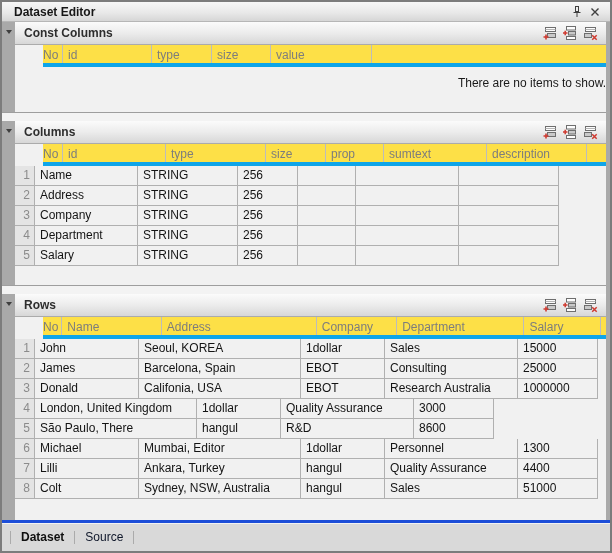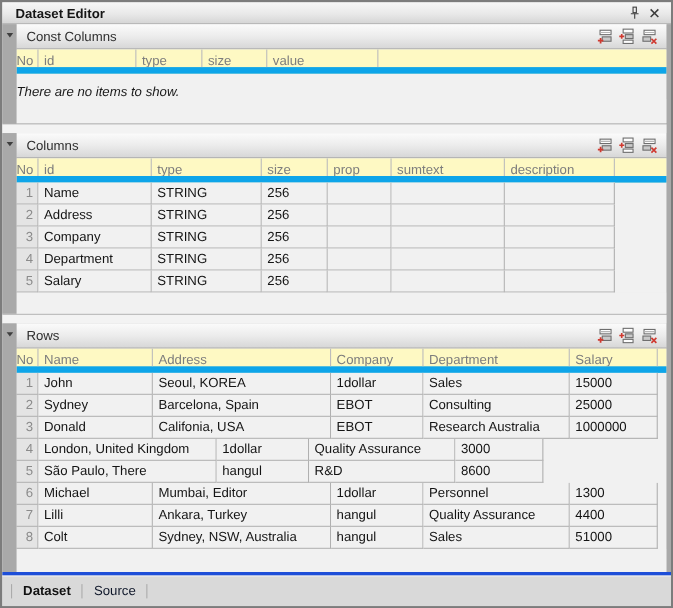--- a/index.html
+++ b/index.html
@@ -23,45 +23,45 @@
 
   .section{display:flex;margin-right:4px;}
   .gutter{flex:0 0 13px;background:#a9a9a9;position:relative;}
   .collapse{position:absolute;top:4px;left:0;width:13px;height:12px;display:flex;align-items:center;justify-content:center;}
   .collapse .tri{width:0;height:0;border-left:3px solid transparent;border-right:3px solid transparent;border-top:4px solid #3f3f3f;}
   .secmain{flex:1;display:flex;flex-direction:column;min-width:0;}
 
   .sechead{height:23px;flex:0 0 23px;display:flex;align-items:center;padding:0 6px 0 9px;
            background:linear-gradient(180deg,#fbfbfb 0%,#ececec 50%,#d7d7d7 100%);
            border-bottom:1px solid #ababab;}
-  .sechead .sectitle{flex:1;color:#2e2e2e;}
+  .sechead .sectitle{flex:1;color:#2e2e2e;font-weight:bold;}
   .toolbtn{width:20px;height:18px;display:flex;align-items:center;justify-content:center;cursor:default;}
   .toolbtn svg{display:block;}
 
   .tablearea{flex:1;background:#f1f1f1;display:flex;flex-direction:column;}
 
-  .thead{height:22px;flex:0 0 22px;display:flex;background:#fef9c3;border-bottom:6px solid #0ea5e9;}
+  .thead{height:22px;flex:0 0 22px;display:flex;background:#fde047;border-bottom:4px solid #0ea5e9;margin-left:28px;}
   .hcell{border-right:1px solid #bcbcbc;color:#7d7d7d;padding:0 0 0 5px;line-height:21px;
          white-space:nowrap;overflow:hidden;}
   .hcell.hno{padding:0 4px 0 0;text-align:right;}
   .hfill{flex:1;border-right:none;}
 
   .trow{height:20px;flex:0 0 20px;display:flex;}
   .cell{border-right:1px solid #b0b0b0;border-bottom:1px solid #b0b0b0;background:#f1f1f1;
         padding:0 0 0 5px;line-height:19px;white-space:nowrap;overflow:hidden;color:#141414;}
   .cell.cno{background:#e4e4e4;color:#8b8b8b;text-align:right;padding:0 4px 0 0;}
 
   
   .t1 .w-no{width:20px}.t1 .w-id{width:89px}.t1 .w-type{width:60px}.t1 .w-size{width:59px}.t1 .w-value{width:101px}
   .t2 .w-no{width:20px}.t2 .w-id{width:103px}.t2 .w-type{width:100px}.t2 .w-size{width:60px}
   .t2 .w-prop{width:58px}.t2 .w-sum{width:103px}.t2 .w-desc{width:100px}
   .t3 .w-no{width:20px}.t3 .w-name{width:104px}.t3 .w-addr{width:162px}.t3 .w-comp{width:84px}
   .t3 .w-dept{width:133px}.t3 .w-sal{width:80px}
 
-  .emptymsg{text-align:left;padding-top:9px;color:#1a1a1a;font-style:italic;}
+  .emptymsg{text-align:right;padding-top:9px;color:#1a1a1a;}
   .bodyfill{flex:1;background:#f1f1f1;}
 
   .splitter{height:9px;flex:0 0 9px;background:#f3f3f3;border-top:1px solid #9e9e9e;margin-right:0;}
 
   
   .sec1{height:90px;}
   .sec2{height:164px;}
   .sec3{height:226px;}
   .sec1 .tbody,.sec2 .tbody,.sec3 .tbody{display:flex;flex-direction:column;}
 
@@ -295,21 +295,21 @@
             <div class="trow">
               <div class="cell cno w-no">1</div>
               <div class="cell w-name">John</div>
               <div class="cell w-addr">Seoul, KOREA</div>
               <div class="cell w-comp">1dollar</div>
               <div class="cell w-dept">Sales</div>
               <div class="cell w-sal">15000</div>
             </div>
             <div class="trow">
               <div class="cell cno w-no">2</div>
-              <div class="cell w-name">Sydney</div>
+              <div class="cell w-name">James</div>
               <div class="cell w-addr">Barcelona, Spain</div>
               <div class="cell w-comp">EBOT</div>
               <div class="cell w-dept">Consulting</div>
               <div class="cell w-sal">25000</div>
             </div>
             <div class="trow">
               <div class="cell cno w-no">3</div>
               <div class="cell w-name">Donald</div>
               <div class="cell w-addr">Califonia, USA</div>
               <div class="cell w-comp">EBOT</div>

